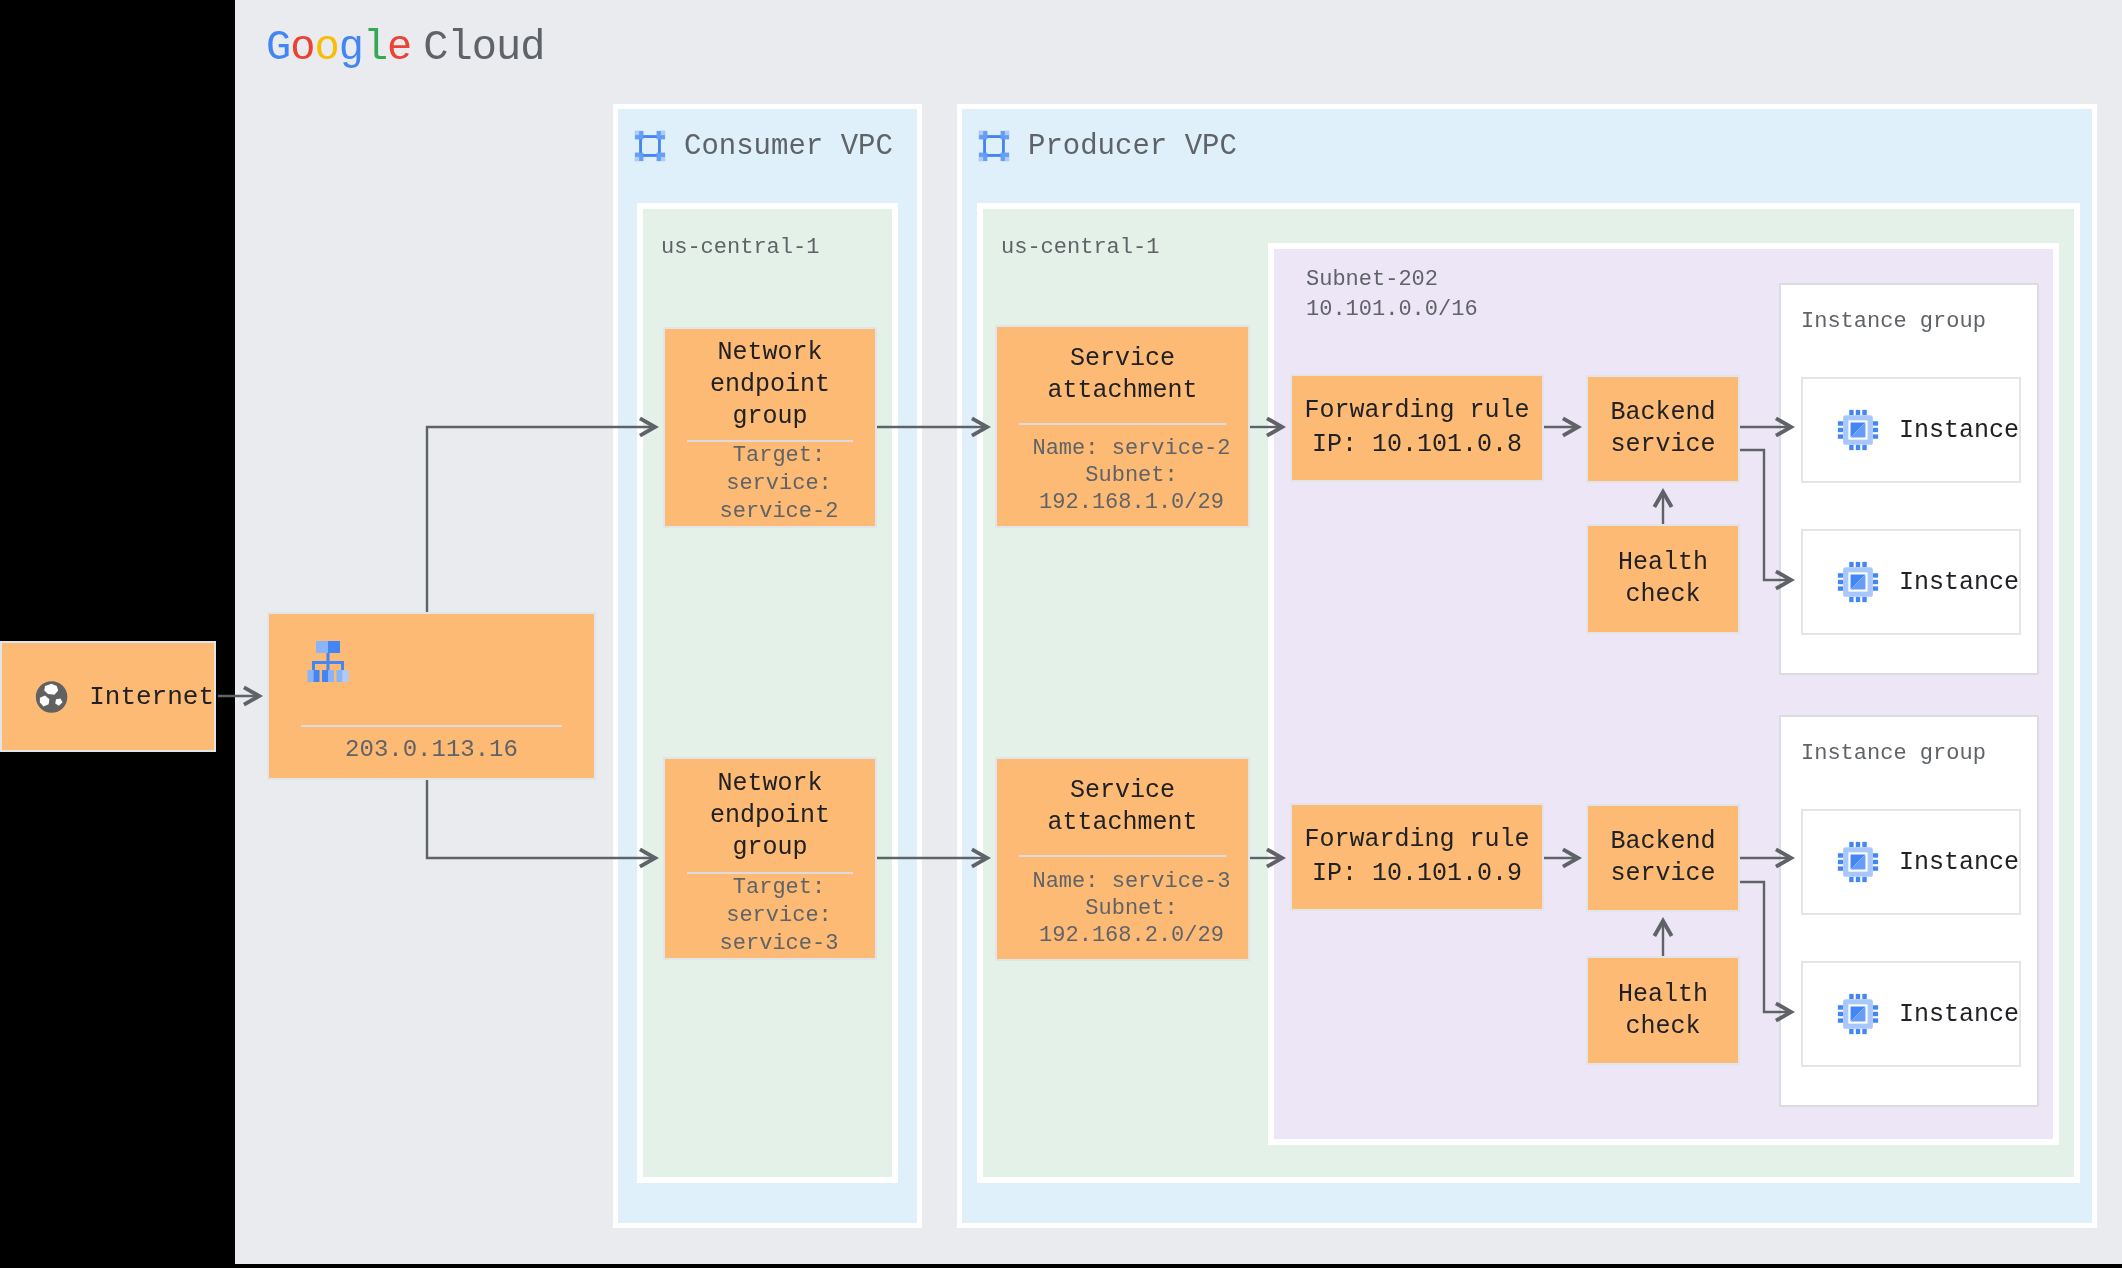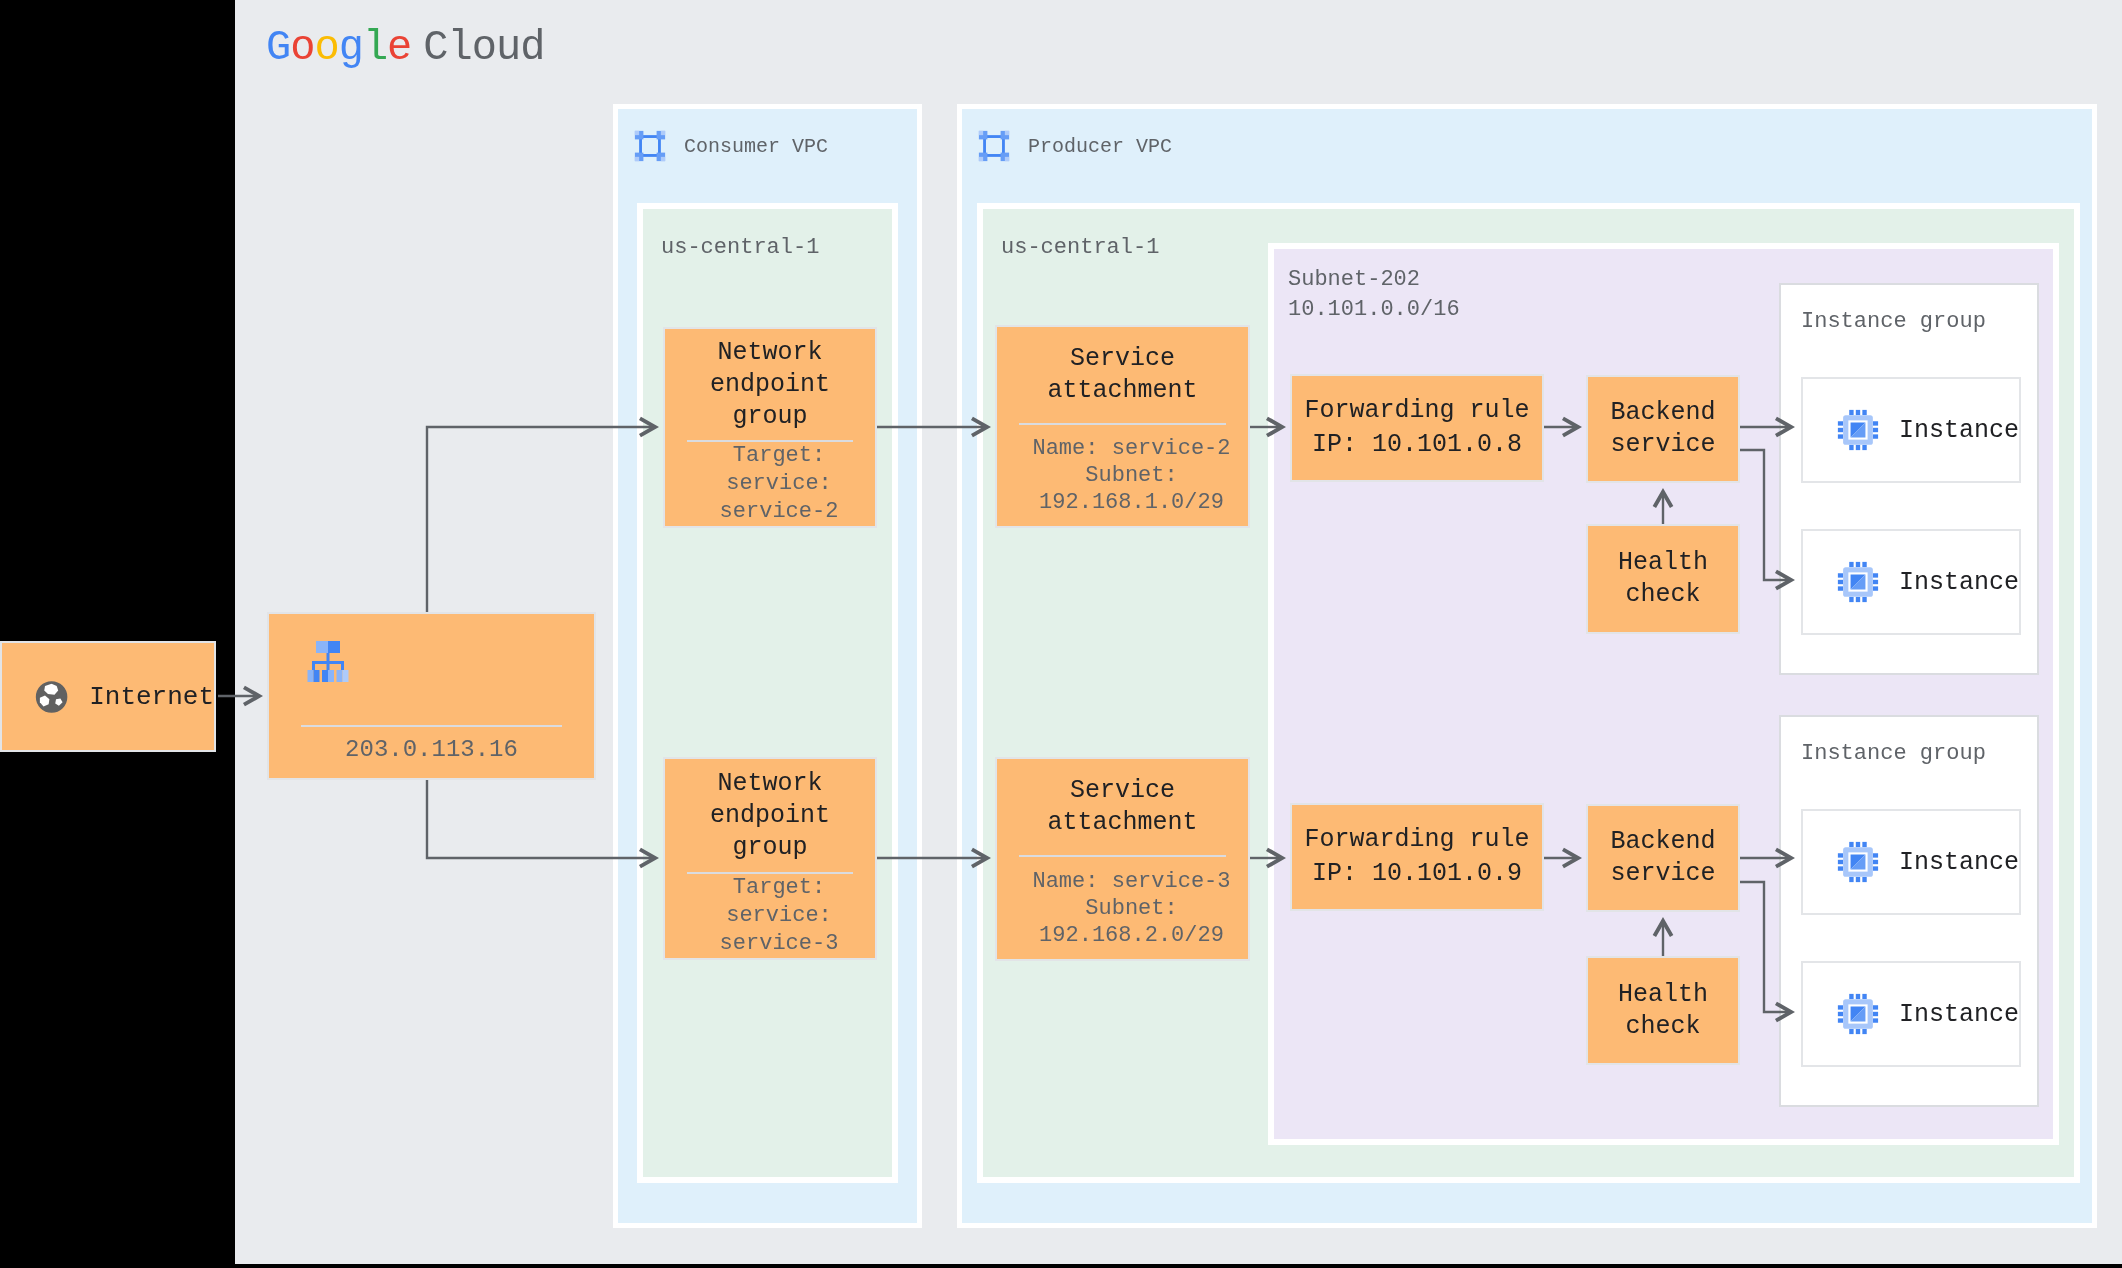--- a/index.html
+++ b/index.html
@@ -19,23 +19,23 @@
   .zone{position:absolute;box-sizing:border-box;}
   .vpc{background:var(--vpc-blue,#DFF0FB);border:5px solid #fff;}
   .vpc-consumer{left:613px;top:104px;width:309px;height:1124px;}
   .vpc-producer{left:957px;top:104px;width:1140px;height:1124px;}
   .region{background:var(--region-green,#E3F1E9);border:6px solid #fff;}
   .region-consumer{left:637px;top:203px;width:261px;height:980px;}
   .region-producer{left:977px;top:203px;width:1103px;height:980px;}
   .subnet-zone{left:1268px;top:243px;width:791px;height:902px;background:var(--subnet-purple,#ECE6F6);border:6px solid #fff;}
 
   .vpc-head{position:absolute;left:15px;top:20px;display:flex;align-items:center;gap:17px;}
-  .vpc-head .vpc-label{font-size:20px;color:var(--text-gray,#5F6368);}
+  .vpc-head .vpc-label{font-size:29px;color:var(--text-gray,#5F6368);}
   .region-label{position:absolute;left:18px;top:26px;font-size:22px;color:var(--text-gray,#5F6368);}
-  .subnet-label{position:absolute;left:14px;top:16px;font-size:22px;line-height:30px;color:var(--text-gray,#5F6368);}
+  .subnet-label{position:absolute;left:32px;top:16px;font-size:22px;line-height:30px;color:var(--text-gray,#5F6368);}
 
   
   .card{position:absolute;box-sizing:border-box;background:#fdba74;border:2px solid var(--card-border,#E2E4E7);}
   .card-title{font-size:25px;color:var(--text-dark,#202124);line-height:32px;text-align:center;}
   .card-sub{font-size:22px;color:var(--text-gray,#5F6368);line-height:28px;text-align:center;}
   .divider{border:none;border-top:2px solid var(--divider,#DADCE0);margin:0 22px;}
 
   .neg1{left:663px;top:327px;width:214px;height:201px;}
   .neg2{left:663px;top:757px;width:214px;height:203px;}
   .sa1{left:995px;top:325px;width:255px;height:203px;}

